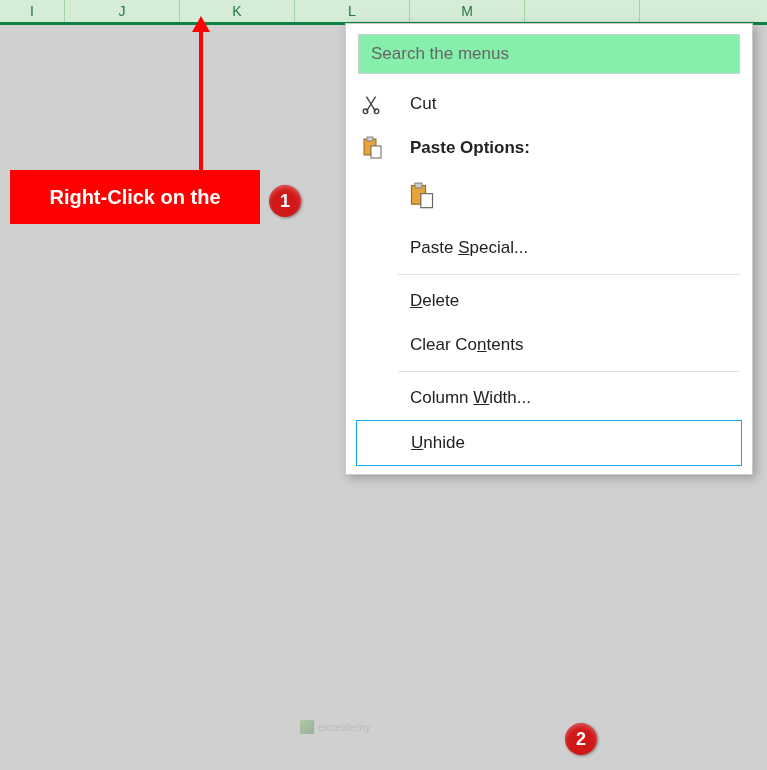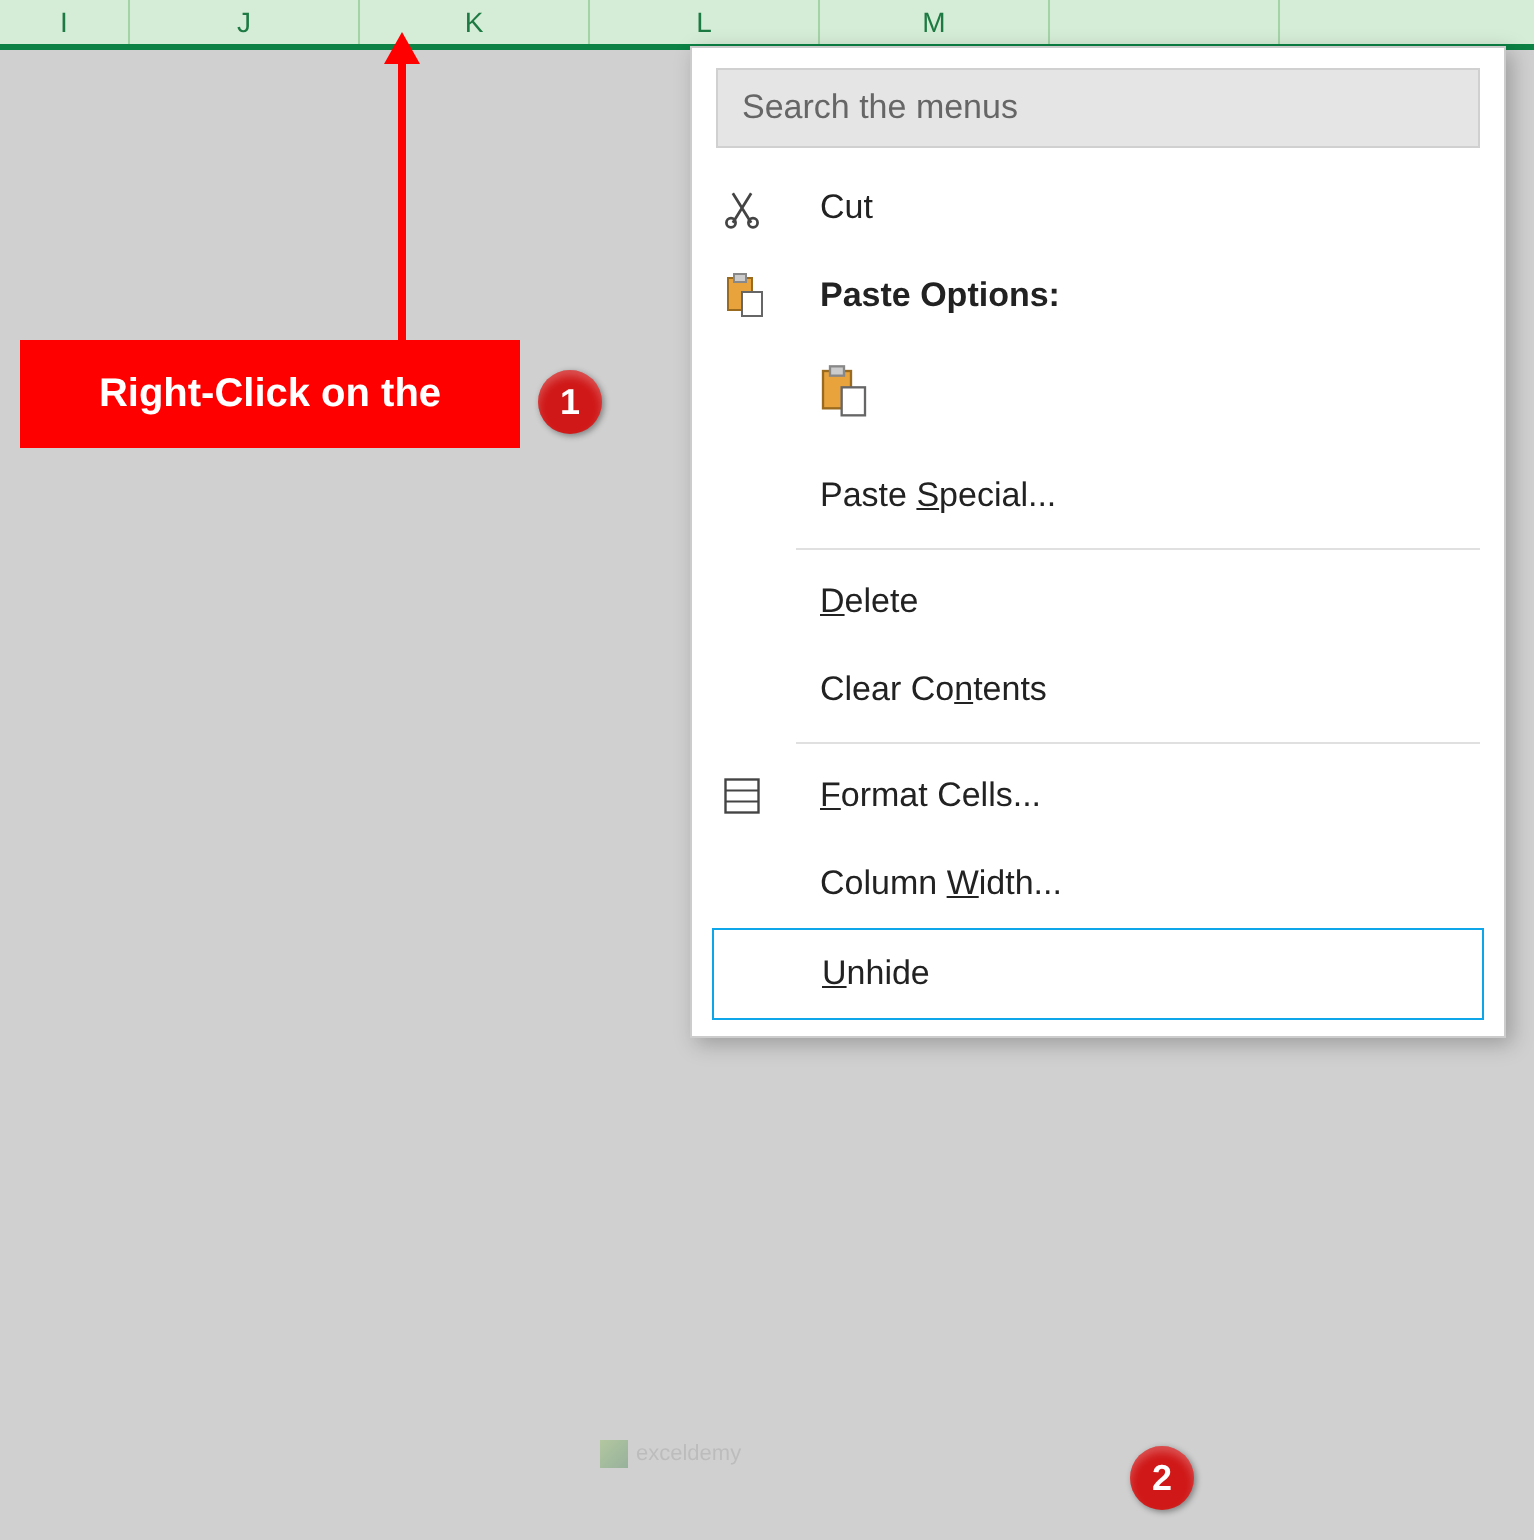--- a/index.html
+++ b/index.html
@@ -82,21 +82,21 @@
   border: 1px solid #cccccc;
   box-shadow: 3px 3px 10px rgba(0,0,0,0.25);
   padding-bottom: 8px;
 }
 .search-box {
   margin: 10px 12px 8px 12px;
   border: 1px solid #d0d0d0;
   padding: 9px 12px;
   font-size: 17px;
   color: #666;
-  background: #e5e5e5;
+  background: #86efac;
 }
 .menu-item {
   display: flex;
   align-items: center;
   padding: 10px 14px 10px 14px;
   font-size: 17px;
   color: #222;
   cursor: default;
   min-height: 44px;
 }
@@ -217,30 +217,20 @@
     <span class="label"><span class="u">D</span>elete</span>
   </div>
 
   <div class="menu-item">
     <span class="icon-slot"></span>
     <span class="label">Clear Co<span class="u">n</span>tents</span>
   </div>
 
   <div class="sep"></div>
 
-  <div class="menu-item">
-    <span class="icon-slot">
-      <svg width="22" height="22" viewBox="0 0 24 24">
-          <rect x="3" y="3" width="18" height="18" fill="none" stroke="#444" stroke-width="1.3"></rect>
-          <line x1="3" y1="9" x2="21" y2="9" stroke="#444" stroke-width="1"></line>
-          <line x1="3" y1="15" x2="21" y2="15" stroke="#444" stroke-width="1"></line>
-        </svg>
-    </span>
-    <span class="label"><span class="u">F</span>ormat Cells...</span>
-  </div>
 
   <div class="menu-item">
     <span class="icon-slot"></span>
     <span class="label">Column <span class="u">W</span>idth...</span>
   </div>
 
 
   <div class="highlight-unhide">
     <div class="menu-item" style="padding-left:4px">
       <span class="icon-slot"></span>

